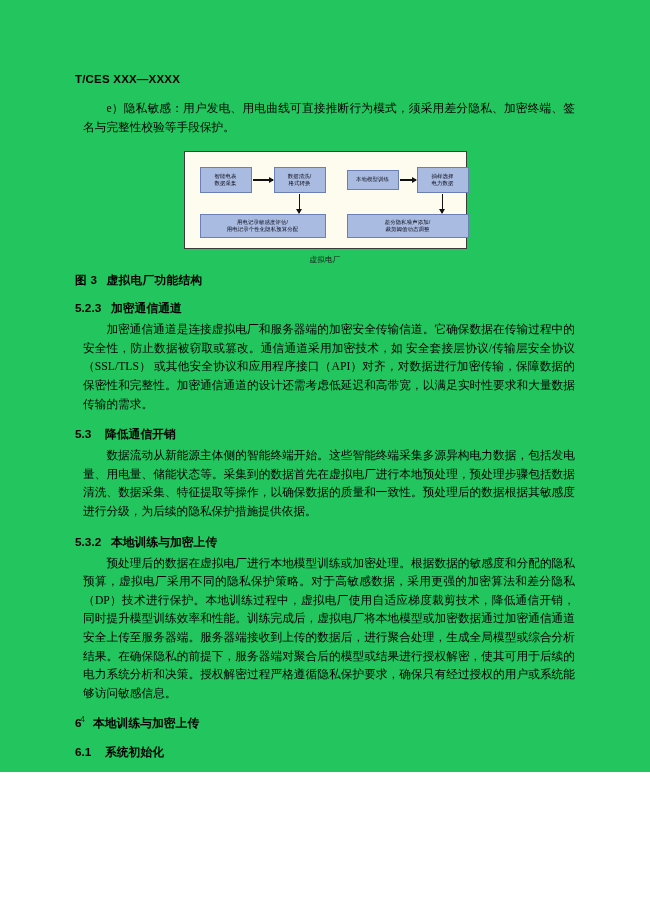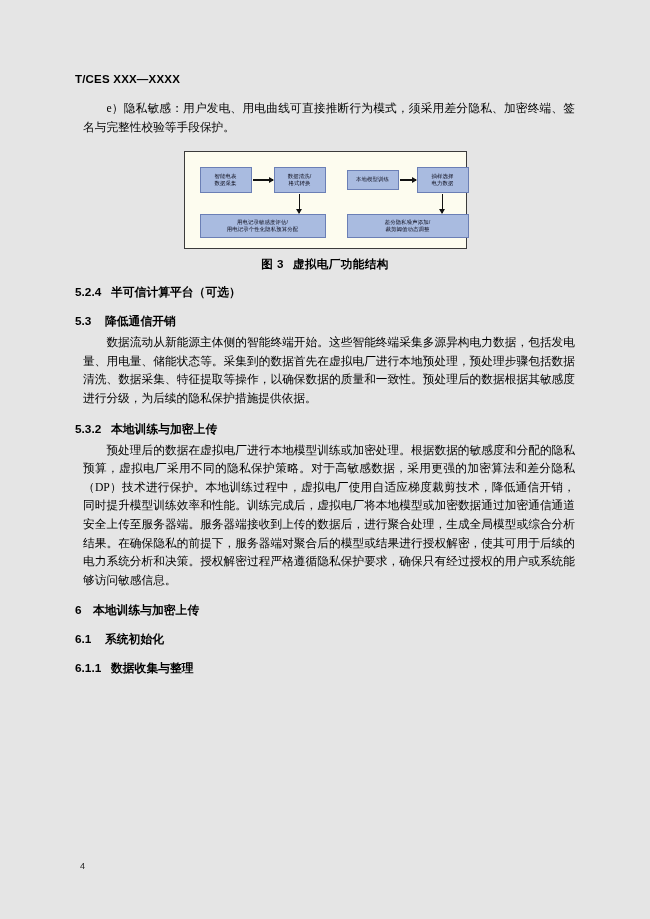--- a/index.html
+++ b/index.html
@@ -7,22 +7,22 @@
     padding: 0;
     background: #ffffff;
   }
   body {
     font-family: "Liberation Serif", "DejaVu Serif", serif;
     color: #000000;
   }
   .page {
     position: relative;
     width: 650px;
-    height: 919px;
-    background: #e5e5e5;
+    height: 772px;
+    background: #22c55e;
     overflow: hidden;
     box-sizing: border-box;
   }
 
   
   .doc-header {
     position: absolute;
     left: 75px;
     top: 73px;
     font-family: "Liberation Sans", "DejaVu Sans", sans-serif;
@@ -138,21 +138,21 @@
   .diagram-caption {
     margin-top: 6px;
     font-family: "Liberation Sans", "DejaVu Sans", sans-serif;
     font-size: 7.5px;
     color: #1a1a1a;
     text-align: center;
     letter-spacing: 0.3px;
   }
   .figure-title {
     margin-top: 8px;
-    text-align: center;
+    text-align: left;
     font-family: "Liberation Sans", "DejaVu Sans", sans-serif;
     font-weight: bold;
     font-size: 11.6px;
     letter-spacing: 0.4px;
   }
   .figure-title .fignum { margin-right: 9px; }
 
   
   .page-number {
     position: absolute;
@@ -217,30 +217,32 @@
             <span>裁剪阈值动态调整</span>
           </div>
         </div>
 
         <div class="arrow-h a1"></div>
         <div class="arrow-h a2"></div>
         <div class="arrow-v a3"></div>
         <div class="arrow-v a4"></div>
       </div>
 
+      <div class="diagram-caption">虚拟电厂</div>
 
       <div class="figure-title">
         <span class="fignum">图 3</span><span>虚拟电厂功能结构</span>
       </div>
     </div>
 
-
     <h3 class="heading">
-      <span class="num">5.2.4</span><span>半可信计算平台（可选）</span>
-    </h3>
+      <span class="num">5.2.3</span><span>加密通信通道</span>
+    </h3>
+    <p class="body-text indent2">加密通信通道是连接虚拟电厂和服务器端的加密安全传输信道。它确保数据在传输过程中的安全性，防止数据被窃取或篡改。通信通道采用加密技术，如 安全套接层协议/传输层安全协议（SSL/TLS） 或其他安全协议和应用程序接口（API）对齐，对数据进行加密传输，保障数据的保密性和完整性。加密通信通道的设计还需考虑低延迟和高带宽，以满足实时性要求和大量数据传输的需求。</p>
+
 
     <h3 class="heading lvl2">
       <span class="num">5.3</span><span>降低通信开销</span>
     </h3>
 
     <p class="body-text indent2">数据流动从新能源主体侧的智能终端开始。这些智能终端采集多源异构电力数据，包括发电量、用电量、储能状态等。采集到的数据首先在虚拟电厂进行本地预处理，预处理步骤包括数据清洗、数据采集、特征提取等操作，以确保数据的质量和一致性。预处理后的数据根据其敏感度进行分级，为后续的隐私保护措施提供依据。</p>
 
     <h3 class="heading">
       <span class="num">5.3.2</span><span>本地训练与加密上传</span>
     </h3>

